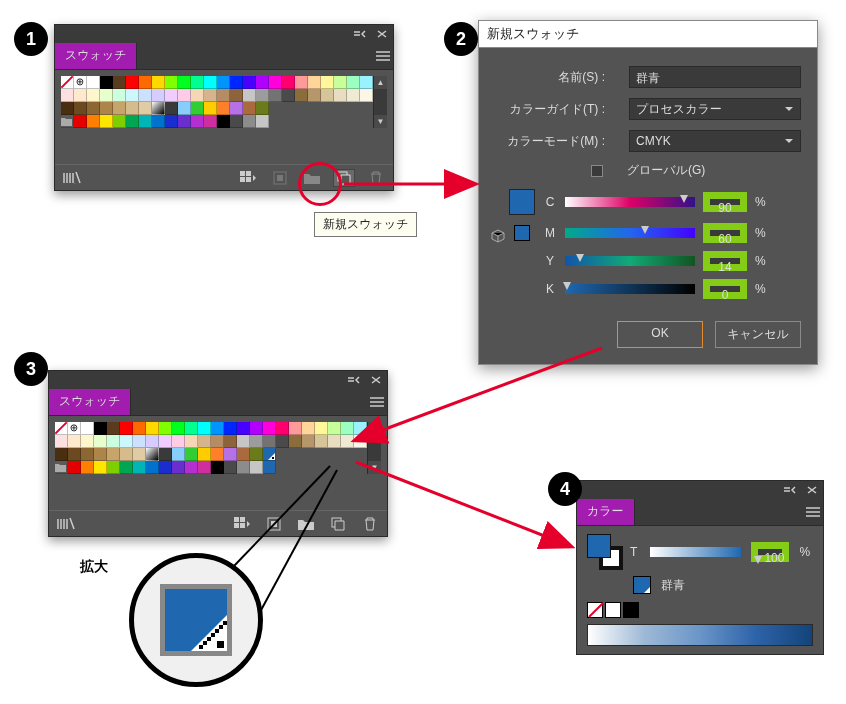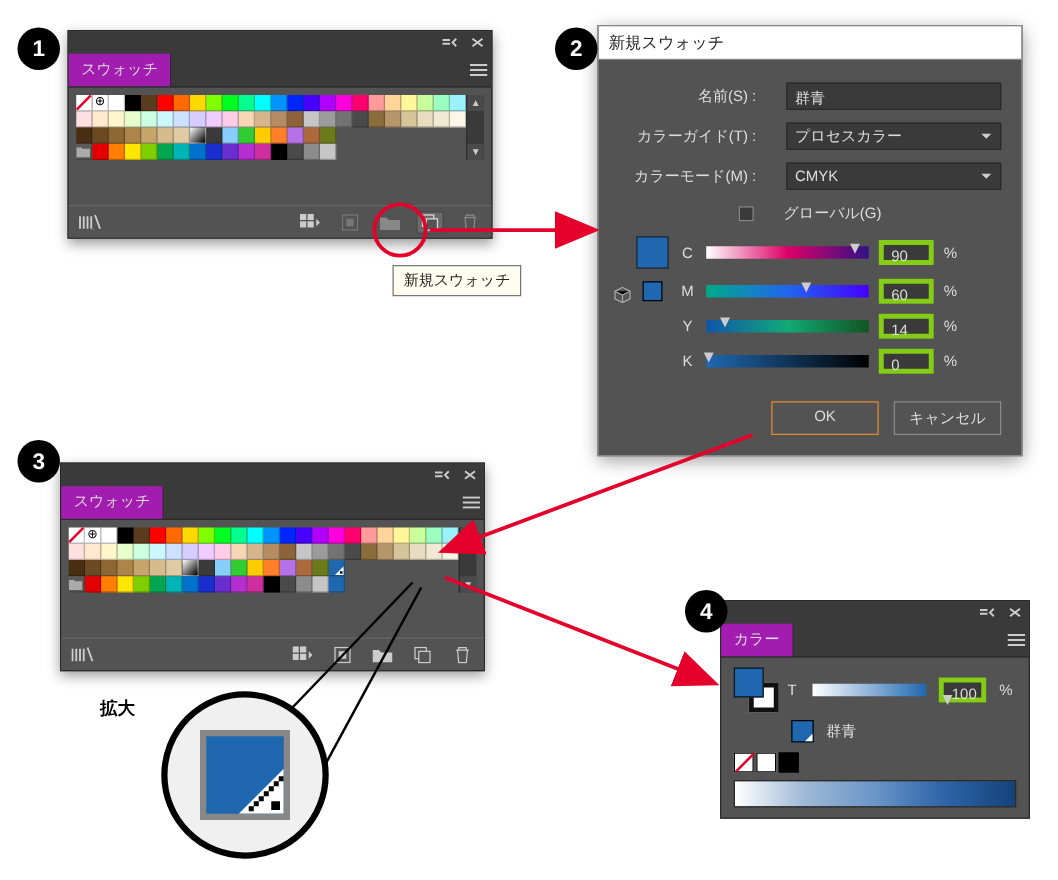--- a/index.html
+++ b/index.html
@@ -200,23 +200,23 @@
     position:absolute; top:-2px;
     width:0; height:0;
     border-left:4px solid transparent;
     border-right:4px solid transparent;
     border-bottom:8px solid #ccc;
     transform: rotate(180deg);
   }
   .num-box {
     width: 44px;
     background:#3a3a3a;
-    border:4px solid #84cc16;
+    border:7px solid #84cc16;
     color:#ddd;
-    text-align:left;
+    text-align:center;
     padding: 2px 6px;
     height:20px;
   }
   .pct { width:16px; }
 
   .dlg-foot {
     display:flex; justify-content:flex-end;
     gap: 12px;
     padding: 0 16px 16px 16px;
   }

